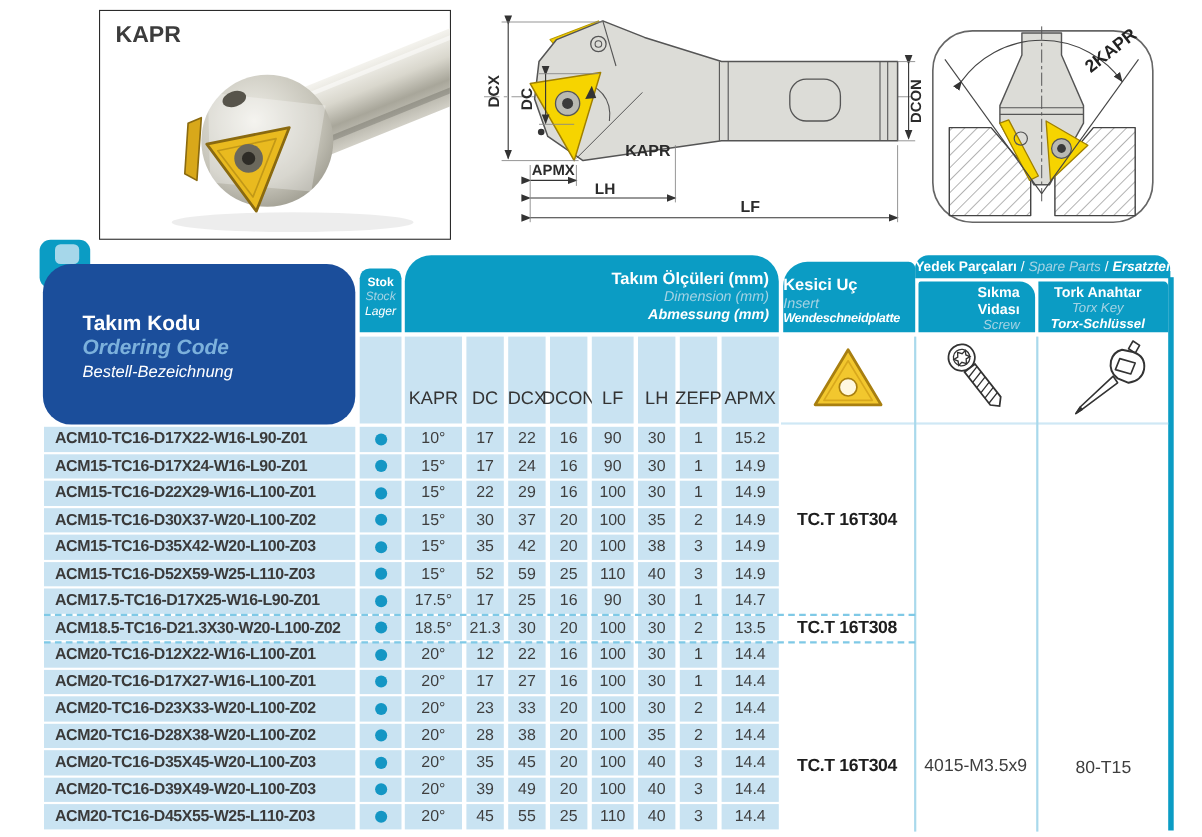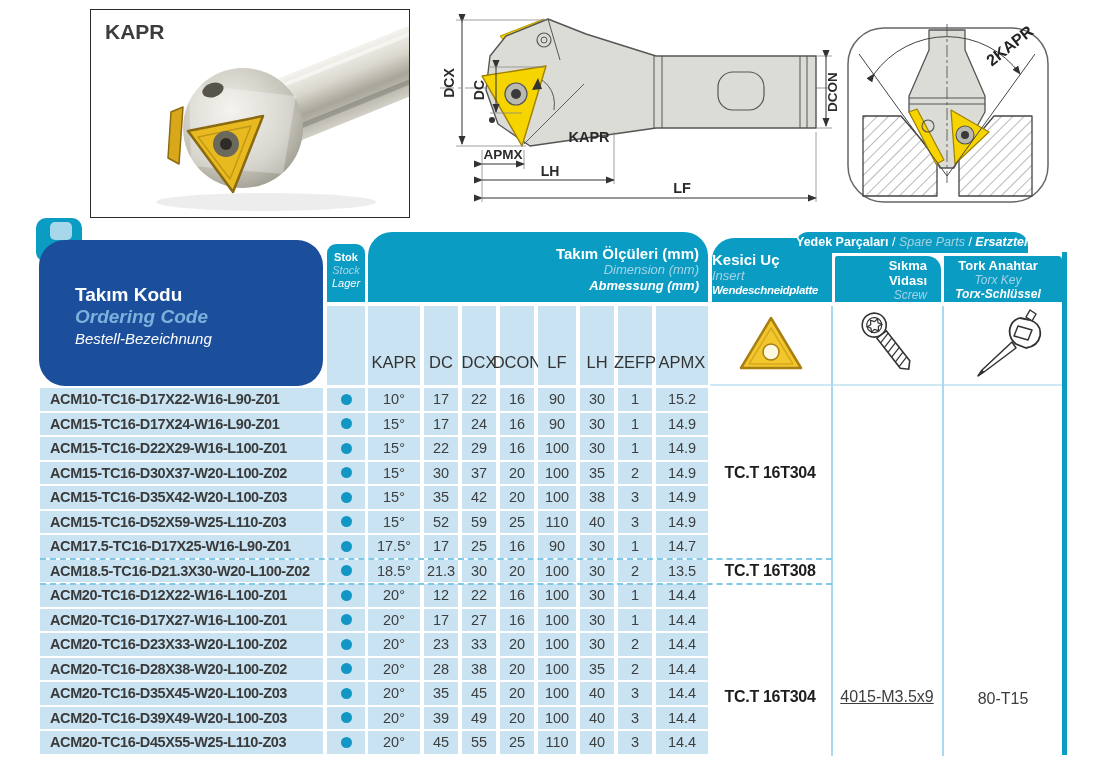--- a/index.html
+++ b/index.html
@@ -29,21 +29,21 @@
   .dims-hdr{position:absolute;left:368px;top:232px;width:340px;height:70px;border-radius:24px 24px 0 0;text-align:right;padding:13px 9px 0 0;}
   .dims-hdr .t1{font-size:15px;font-weight:bold;line-height:17px;}
   .dims-hdr .t2{font-size:13px;font-style:italic;color:#a5d3e4;line-height:16px;}
   .dims-hdr .t3{font-size:13px;font-style:italic;font-weight:600;line-height:16px;}
 
   .kesici-hdr{position:absolute;left:712px;top:238px;width:120px;height:64px;border-radius:22px 6px 0 0;text-align:left;padding-top:13px;}
   .kesici-hdr .t1{font-size:15px;font-weight:bold;line-height:17px;}
   .kesici-hdr .t2{font-size:13px;font-style:italic;color:#a5d3e4;line-height:15px;}
   .kesici-hdr .t3{font-size:11.5px;font-style:italic;font-weight:600;line-height:15px;letter-spacing:-0.3px;}
 
-  .yedek-band{position:absolute;left:796px;top:232px;width:232px;height:21px;border-radius:12px 14px 0 0;text-align:right;font-size:12.5px;line-height:21px;white-space:nowrap;}
+  .yedek-band{position:absolute;left:832px;top:232px;width:232px;height:21px;border-radius:12px 14px 0 0;text-align:right;font-size:12.5px;line-height:21px;white-space:nowrap;}
   .yedek-band .b1{font-weight:bold;}
   .yedek-band .b2{font-style:italic;color:#a5d3e4;}
   .yedek-band .b3{font-style:italic;font-weight:600;}
 
   .sikma-hdr{position:absolute;left:835px;top:256px;width:106px;height:46px;border-radius:2px 14px 0 0;text-align:right;padding:2px 14px 0 13px;}
   .tork-hdr{position:absolute;left:944px;top:256px;width:118px;height:46px;border-radius:0 4px 0 0;text-align:center;padding:2px 10px 0 0;}
   .sub3 .t1{font-size:13px;font-weight:bold;line-height:15px;}
   .sub3 .t2{font-size:12px;font-style:italic;color:#a5d3e4;line-height:14px;}
   .sub3 .t3{font-size:12px;font-style:italic;font-weight:600;line-height:14px;}
 
@@ -513,16 +513,16 @@
         <div class="cell c-dim c-apmx">14.4</div>
       </div>
     </div>
 
   <div class="dashsep d1"></div>
   <div class="dashsep d2"></div>
 
   <div class="floatval insval" style="left:710px;top:463px;width:120px;">TC.T 16T304</div>
   <div class="floatval insval" style="left:710px;top:561px;width:120px;">TC.T 16T308</div>
   <div class="floatval insval" style="left:710px;top:687px;width:120px;">TC.T 16T304</div>
-  <div class="floatval" style="left:833px;top:687px;width:108px;text-decoration:underline;">4015-M3.5x9</div>
+  <div class="floatval" style="left:833px;top:687px;width:108px;">4015-M3.5x9</div>
   <div class="floatval" style="left:944px;top:689px;width:118px;">80-T15</div>
 
 </div>
 
 </body></html>

